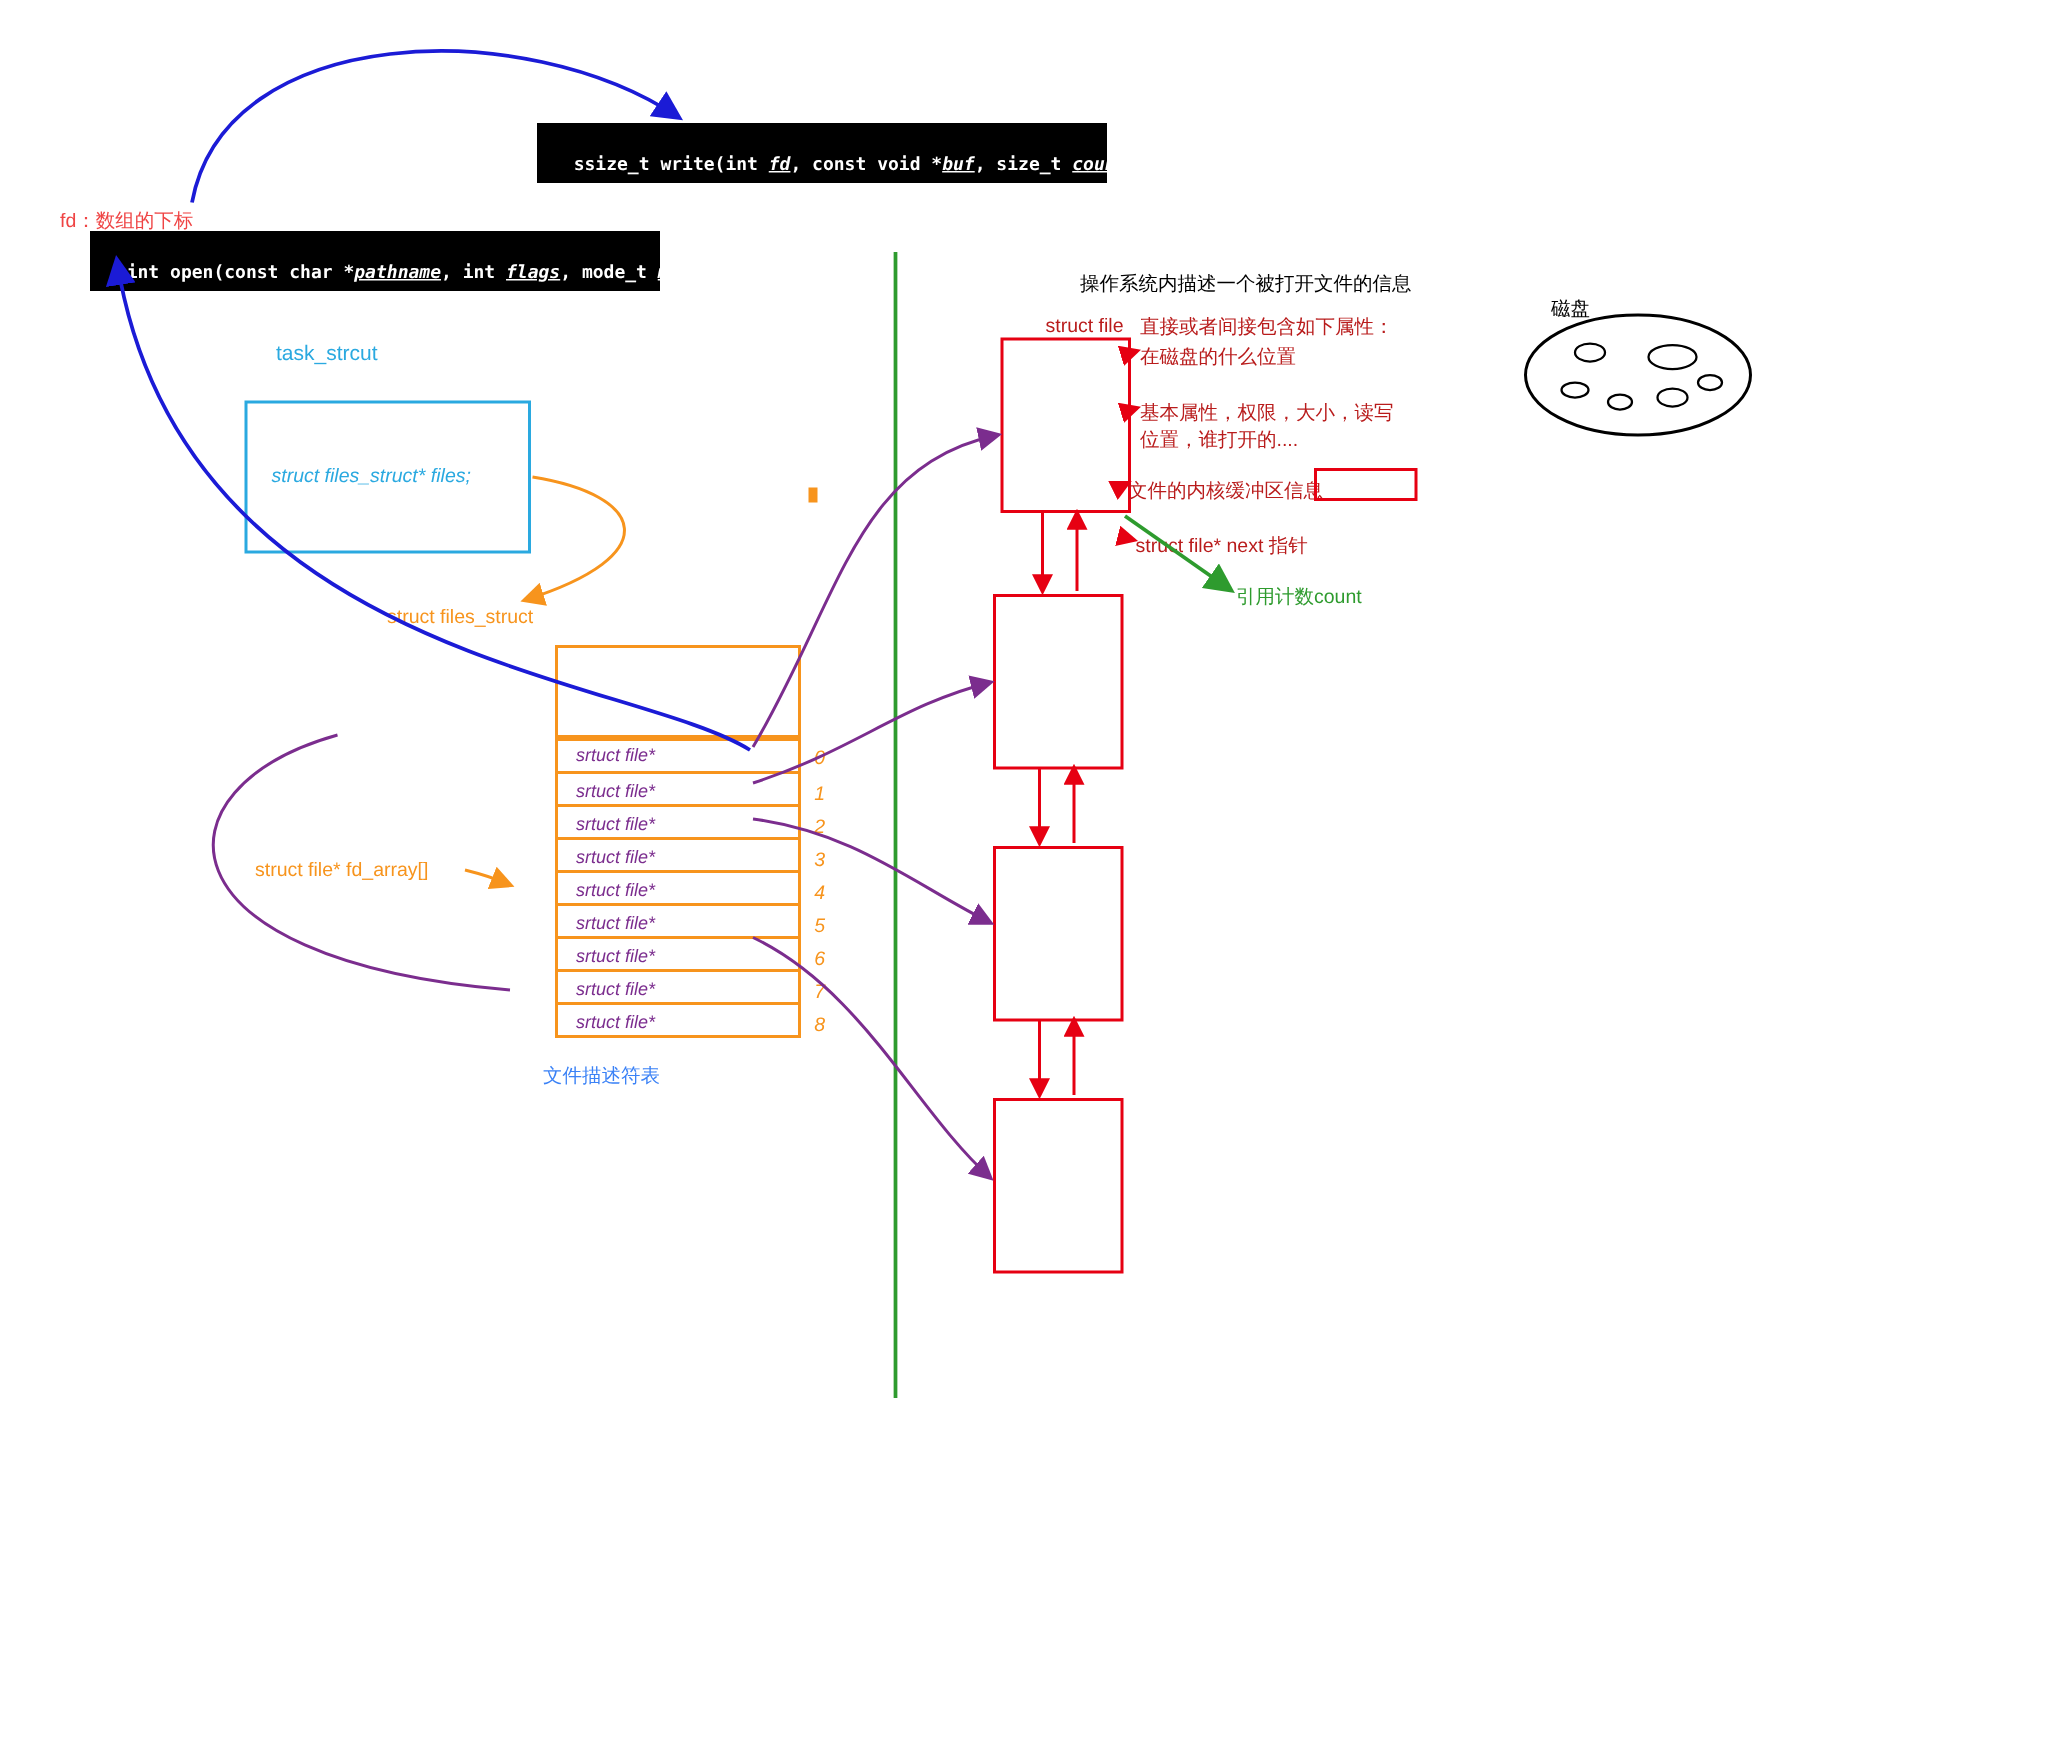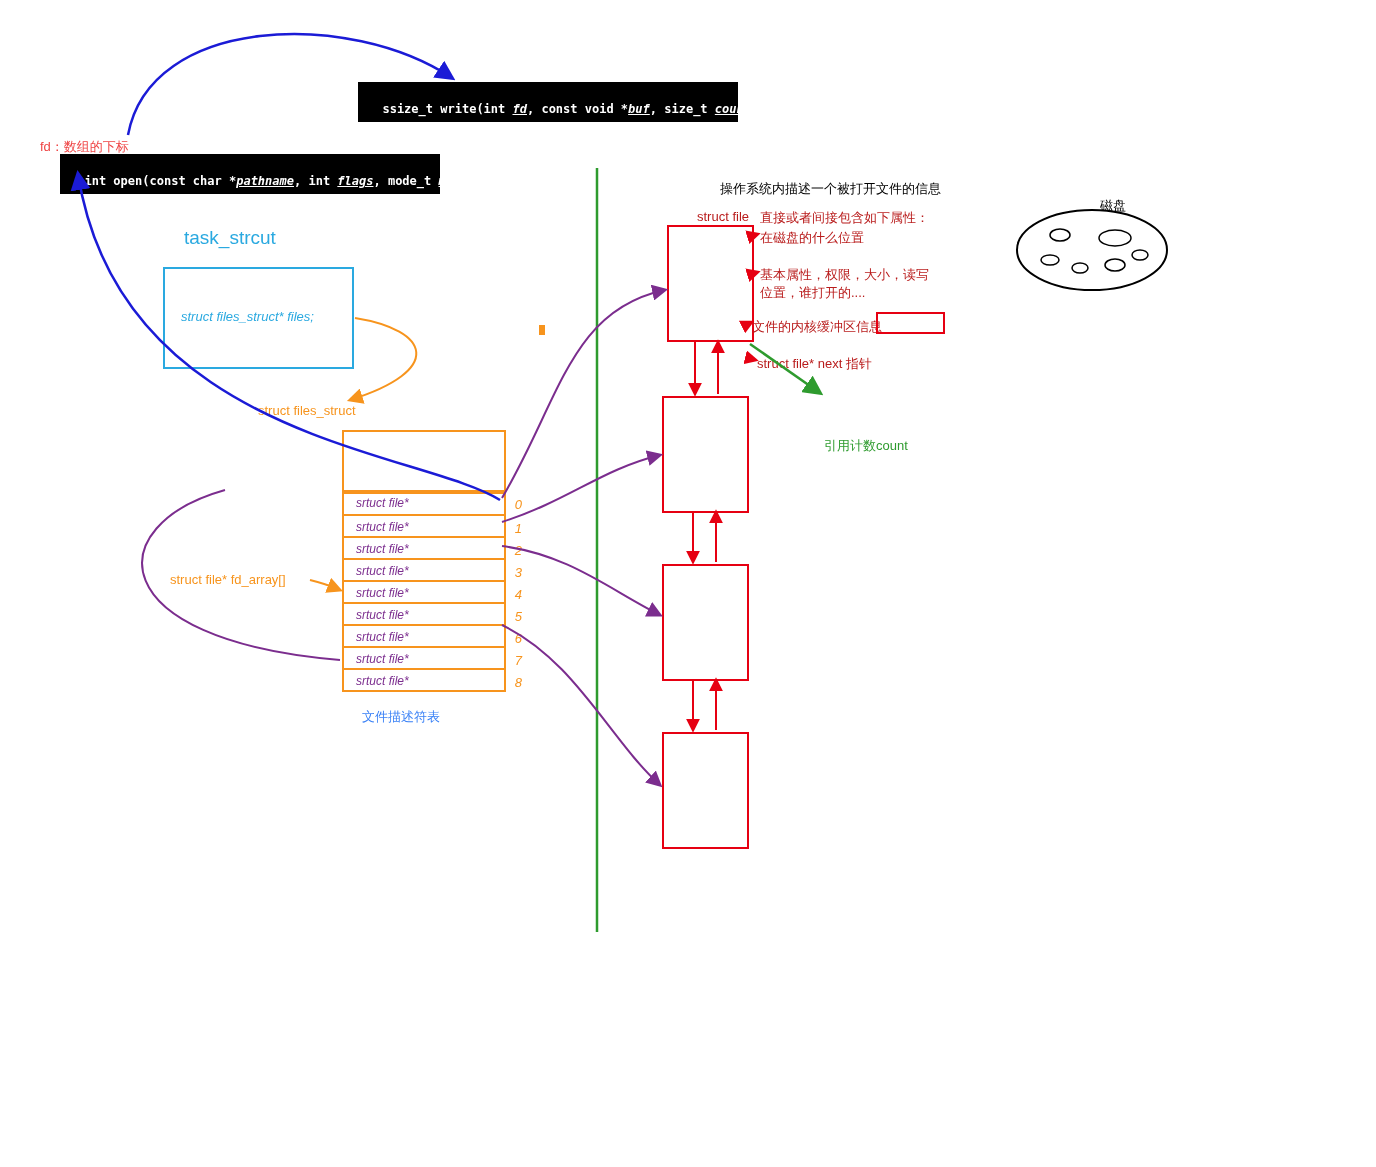--- a/index.html
+++ b/index.html
@@ -30,21 +30,21 @@
   .red-text { color: #b91c1c; }
   .green-text { color: #2e9b2e; }
   .black-text { color: #000; }
   .box {
     position: absolute;
     border: 2px solid;
     background: transparent;
     font-style: italic;
   }
   .cyan-box { border-color: #2aa9e0; }
-  .orange-box { border-color: #f7941d; }
+  .orange-box { border-color: #f7941d; margin-left: 28px; }
   .red-box { border-color: #e60012; }
   .fd-row {
     border-top: 2px solid #f7941d;
     height: 22px;
     line-height: 22px;
     padding-left: 12px;
     color: #7b2d8e;
     font-size: 12px;
     box-sizing: border-box;
     position: relative;
@@ -70,21 +70,21 @@
 <div class="code-box" style="left:358px; top:82px; width:360px;">
   ssize_t <b>write</b>(int <u>fd</u>, const void *<u>buf</u>, size_t <u>count</u>);
 </div>
 
 <div class="label blue-text" style="left:40px; top:138px;">fd：数组的下标</div>
 
 <div class="code-box" style="left:60px; top:154px; width:360px;">
   int <b>open</b>(const char *<u>pathname</u>, int <u>flags</u>, mode_t <u>mode</u>);
 </div>
 
-<div class="label cyan-text" style="left:184px; top:227px; font-size:19px;">task_strcut</div>
+<div class="label cyan-text" style="left:184px; top:227px; font-size:14px;">task_strcut</div>
 
 <div class="box cyan-box" style="left:163px; top:267px; width:187px; height:98px;">
   <div class="label cyan-text" style="position:relative; left:16px; top:40px;">struct files_struct* files;</div>
 </div>
 
 <div class="label orange-text" style="left:258px; top:403px;">struct files_struct</div>
 
 <div class="box orange-box" style="left:342px; top:430px; width:160px; height:60px;"></div>
 
 <div class="box orange-box" style="left:342px; top:490px; width:160px;">
@@ -115,23 +115,23 @@
 <div class="box red-box" style="left:662px; top:396px; width:83px; height:113px;"></div>
 <div class="box red-box" style="left:662px; top:564px; width:83px; height:113px;"></div>
 <div class="box red-box" style="left:662px; top:732px; width:83px; height:113px;"></div>
 
 <div class="label red-text" style="left:760px; top:229px;">在磁盘的什么位置</div>
 <div class="label red-text" style="left:760px; top:266px; width:170px; line-height:1.4;">基本属性，权限，大小，读写位置，谁打开的....</div>
 <div class="label red-text" style="left:752px; top:318px;">文件的内核缓冲区信息</div>
 <div class="box red-box" style="left:876px; top:312px; width:65px; height:18px;"></div>
 <div class="label red-text" style="left:757px; top:355px;">struct file* next 指针</div>
 
-<div class="label green-text" style="left:824px; top:389px;margin-top:48px;">引用计数count</div>
+<div class="label green-text" style="left:824px; top:389px;">引用计数count</div>
 
-<div class="label black-text" style="left:1100px; top:197px;">磁盘</div>
+<div class="label black-text" style="left:1034px; top:197px;">磁盘</div>
 
 <svg class="layer">
   <defs>
     <marker id="arr-blue" viewBox="0 0 10 10" refX="8" refY="5" markerWidth="8" markerHeight="8" orient="auto">
       <path d="M0,0 L10,5 L0,10 z" fill="#1b1bd6"></path>
     </marker>
     <marker id="arr-orange" viewBox="0 0 10 10" refX="8" refY="5" markerWidth="8" markerHeight="8" orient="auto">
       <path d="M0,0 L10,5 L0,10 z" fill="#f7941d"></path>
     </marker>
     <marker id="arr-purple" viewBox="0 0 10 10" refX="8" refY="5" markerWidth="8" markerHeight="8" orient="auto">

